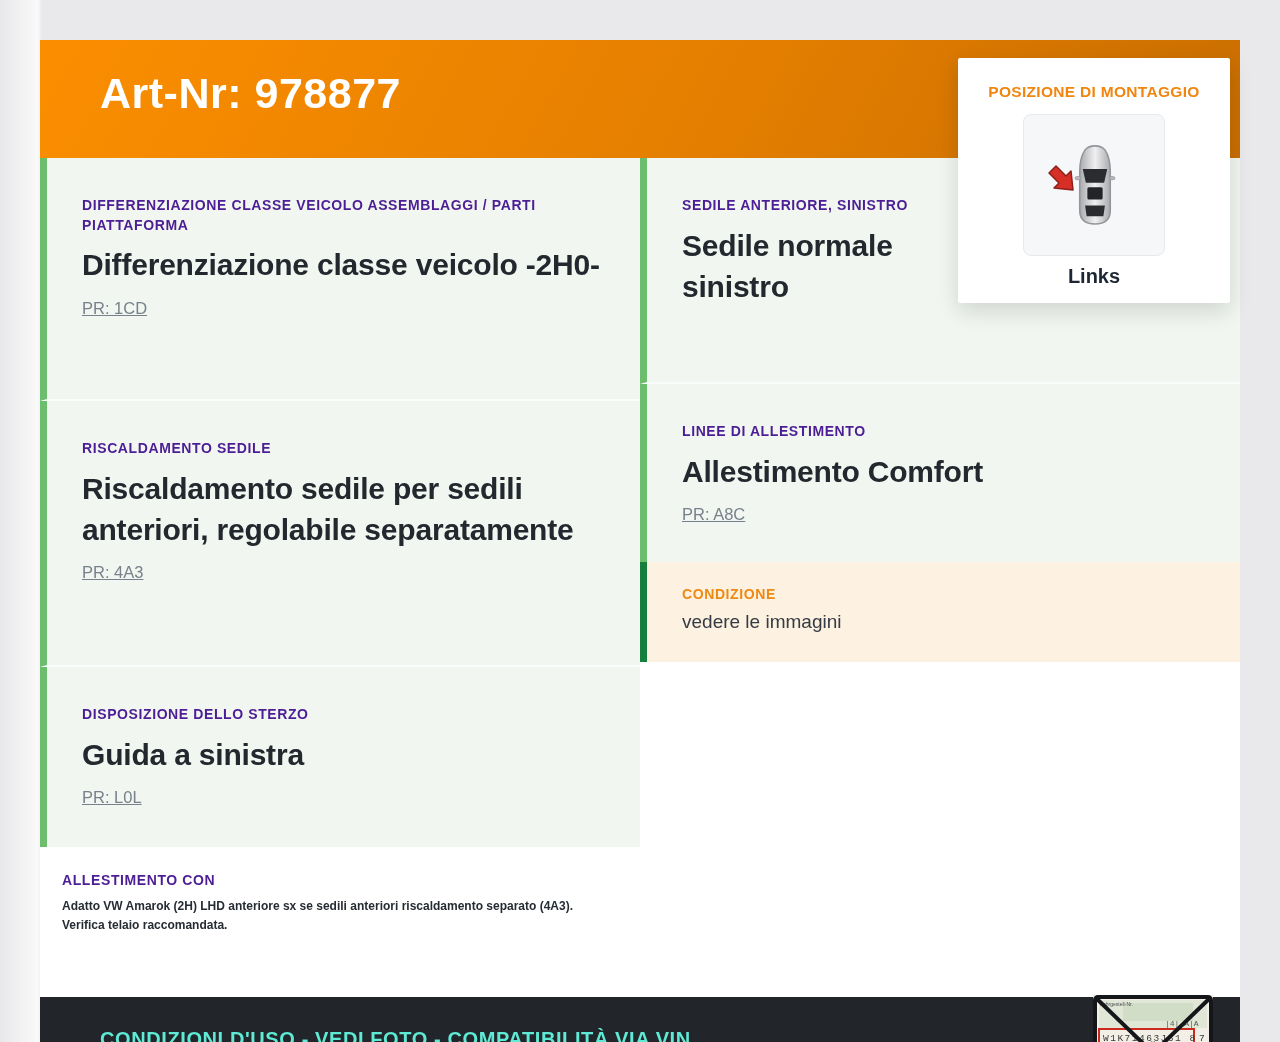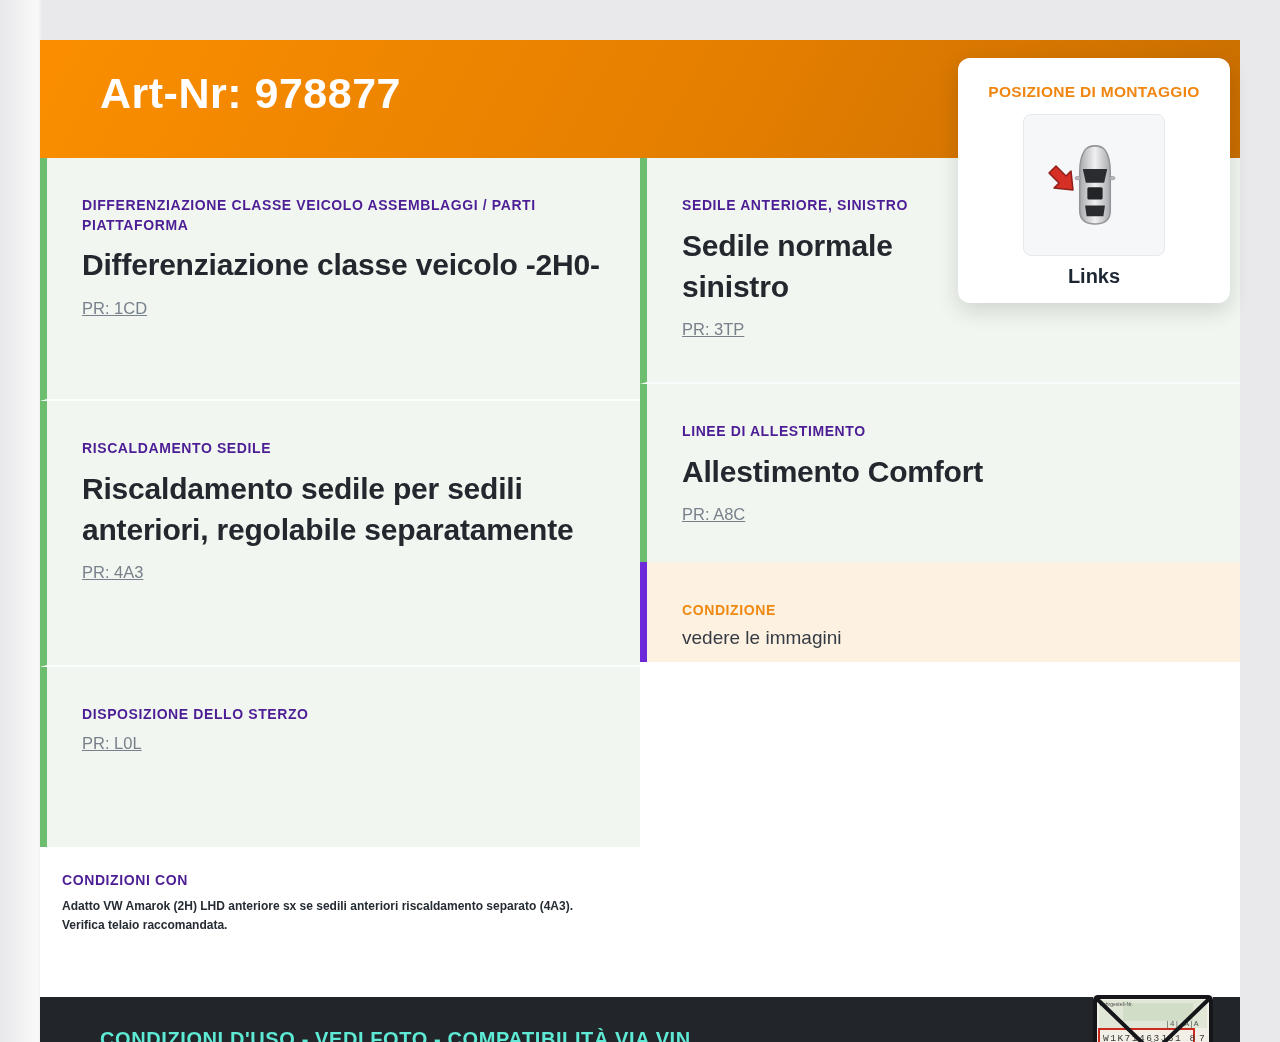--- a/index.html
+++ b/index.html
@@ -9,42 +9,42 @@
     font-family:"Liberation Sans",sans-serif;
   }
   .page{position:absolute;left:40px;top:0;width:1200px;height:1042px;background:#ffffff;margin-top:40px;}
 
   
   .header{height:118px;background:linear-gradient(118deg,#fb8e00 0%,#e57f00 55%,#c96e00 100%);}
   .header h1{margin:0;padding:30px 0 0 60px;font-size:43px;line-height:1.1;font-weight:bold;color:#ffffff;letter-spacing:.5px;}
 
   
   .mount-card{position:absolute;top:18px;right:10px;width:272px;height:245px;background:#fff;
-    border-radius:12px;box-shadow:0 8px 22px rgba(0,0,0,.14);z-index:6;text-align:center;}
+    border-radius:2px;box-shadow:0 8px 22px rgba(0,0,0,.14);z-index:6;text-align:center;}
   .mount-title{margin-top:25px;color:#f0860f;font-weight:bold;font-size:15.5px;letter-spacing:.3px;}
   .mount-imgbox{width:140px;height:140px;margin:13px auto 0;background:#f6f7f9;border:1px solid #e7e9ee;
     border-radius:8px;position:relative;}
   .car-svg{position:absolute;left:48px;top:28px;}
   .arrow-svg{position:absolute;left:22px;top:48px;}
   .mount-pos{margin-top:9px;font-size:20px;font-weight:bold;color:#1d2733;}
 
   
   .columns{display:flex;background:#fff;height:839px;}
   .col{width:600px;box-sizing:border-box;}
   .card{background:#f1f7f0;border-left:7px solid #6cbd6d;box-sizing:border-box;
     padding:38px 30px 0 35px;border-bottom:2px solid #fafdfb;}
   .card.no-sep{border-bottom:none;}
   .label{color:#4c1d95;font-weight:bold;font-size:14px;letter-spacing:.6px;margin:0 0 9px;line-height:1.4;}
   .title{color:#23272e;font-weight:bold;font-size:30px;line-height:1.38;margin:0 0 13px;letter-spacing:-.2px;}
   .pr{color:#78808b;font-size:16.5px;margin:0;text-decoration:underline;}
   .h-c1{height:243px;} .h-c2{height:266px;} .h-c3{height:180px;}
   .h-r1{height:226px;} .h-r2{height:178px;}
   .wrap-narrow{max-width:285px;}
 
-  .condition{background:#fdf1e1;border-left:7px solid #6d28d9;box-sizing:border-box;height:100px;padding:40px 30px 0 35px;}
+  .condition{background:#fdf1e1;border-left:7px solid #15803d;box-sizing:border-box;height:100px;padding:24px 30px 0 35px;}
   .cond-label{color:#ee8912;font-weight:bold;font-size:14px;letter-spacing:.6px;margin:0 0 9px;}
   .cond-text{color:#343b44;font-size:19px;margin:0;}
 
   .compat{background:#ffffff;box-sizing:border-box;height:138px;margin-top:3px;padding:21px 45px 0 22px;}
   .compat .label{margin-bottom:6px;}
   .compat-text{color:#262c33;font-weight:bold;font-size:12px;line-height:1.62;margin:0;max-width:540px;}
 
   
   .footer{position:absolute;left:0;bottom:0;width:100%;height:85px;background:#22252a;
     display:flex;align-items:center;box-sizing:border-box;padding-left:60px;}
@@ -95,33 +95,33 @@
         <p class="title">Differenziazione classe veicolo -2H0-</p>
         <p class="pr">PR: 1CD</p>
       </div>
       <div class="card h-c2">
         <p class="label">RISCALDAMENTO SEDILE</p>
         <p class="title">Riscaldamento sedile per sedili anteriori, regolabile separatamente</p>
         <p class="pr">PR: 4A3</p>
       </div>
       <div class="card h-c3 no-sep">
         <p class="label">DISPOSIZIONE DELLO STERZO</p>
+        <p class="title">Guida a sinistra</p>
         <p class="pr">PR: L0L</p>
       </div>
       <div class="compat">
-        <p class="label">CONDIZIONI CON</p>
+        <p class="label">ALLESTIMENTO CON</p>
         <p class="compat-text">Adatto VW Amarok (2H) LHD anteriore sx se sedili anteriori riscaldamento separato (4A3). Verifica telaio raccomandata.</p>
       </div>
     </div>
 
     <div class="col">
       <div class="card h-r1">
         <p class="label">SEDILE ANTERIORE, SINISTRO</p>
         <p class="title wrap-narrow">Sedile normale sinistro</p>
-        <p class="pr">PR: 3TP</p>
       </div>
       <div class="card h-r2 no-sep">
         <p class="label">LINEE DI ALLESTIMENTO</p>
         <p class="title">Allestimento Comfort</p>
         <p class="pr">PR: A8C</p>
       </div>
       <div class="condition">
         <p class="cond-label">CONDIZIONE</p>
         <p class="cond-text">vedere le immagini</p>
       </div>

